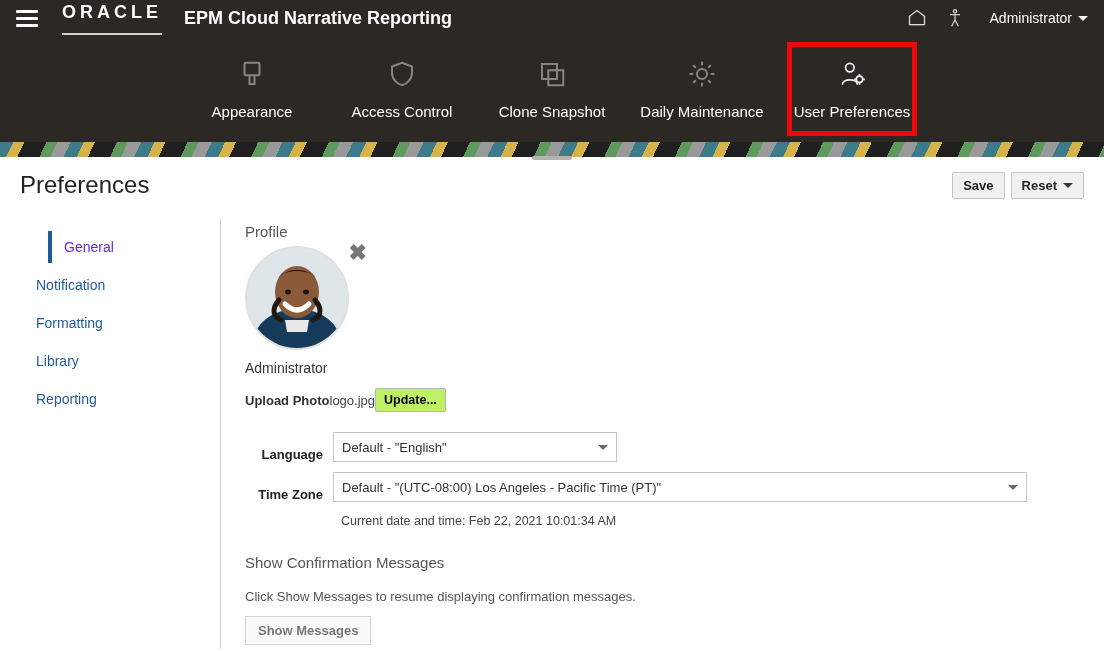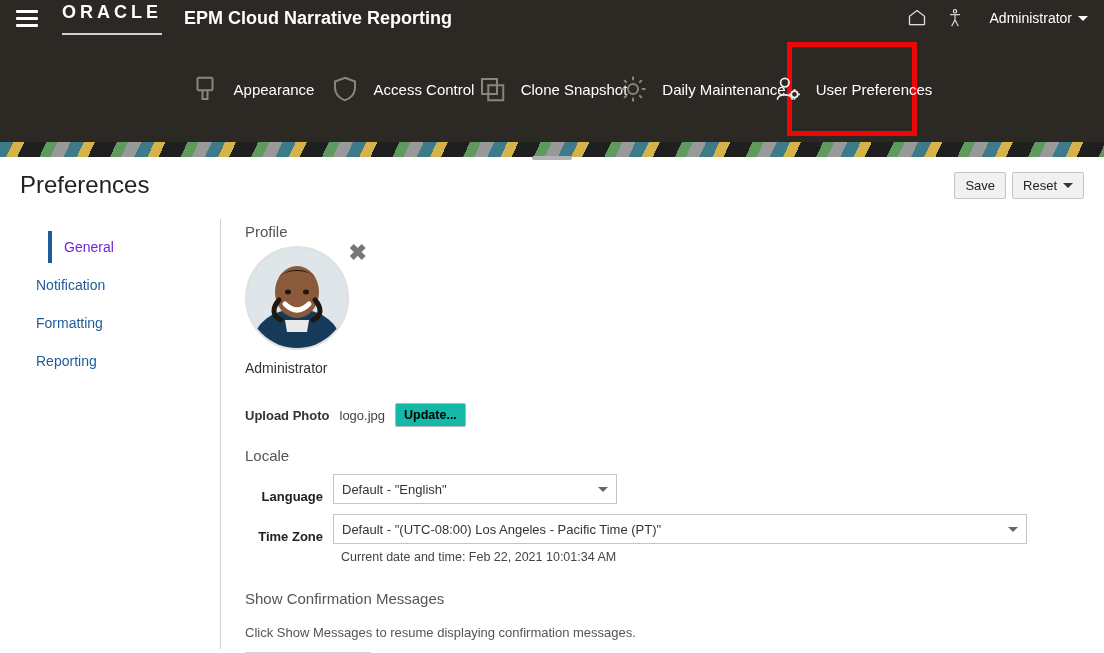--- a/index.html
+++ b/index.html
@@ -79,21 +79,21 @@
   .navband {
     background: #2c2824;
     height: 106px;
     display: flex;
     justify-content: center;
     align-items: center;
     gap: 20px;
   }
   .navitem {
     display: flex;
-    flex-direction: row;
+    flex-direction: column;
     align-items: center;
     justify-content: center;
     width: 130px;
     height: 94px;
     color: #fff;
     cursor: pointer;
     gap: 14px;
   }
   .navitem .nav-icon {
     width: 30px; height: 30px;
@@ -144,21 +144,21 @@
   }
   .header-spacer { flex: 1; }
   .btn {
     border: 1px solid #c4c4c4;
     background: #f1f1f1;
     font-size: 13px;
     padding: 5px 10px;
     border-radius: 2px;
     cursor: pointer;
     color: #222;
-    font-weight: 400;
+    font-weight: 700;
     white-space: nowrap;
     display: inline-flex;
     align-items: center;
     gap: 6px;
   }
   .btn + .btn { margin-left: 6px; }
   .caret-down-dark {
     width: 0; height: 0;
     border-left: 5px solid transparent;
     border-right: 5px solid transparent;
@@ -222,28 +222,27 @@
     cursor: pointer;
   }
   .user-name {
     font-size: 14px;
     margin-top: 10px;
     color: #333;
   }
   .upload-row {
     display: flex;
     align-items: center;
-    gap: 10px;
-    margin-top: 27px;
+    margin-top: 12px;
   }
   .upload-label { font-weight: 600; font-size: 13px; color:#333; }
   .filename { font-size: 13px; color:#444; }
   .btn-small {
     border: 1px solid #b5b5b5;
-    background: #14b8a6;
+    background: #bef264;
     font-size: 12.5px;
     padding: 4px 8px;
     border-radius: 2px;
     font-weight: 600;
     cursor: pointer;
   }
   
   .locale-block { margin-top: 20px; }
   .form-row {
     display: flex;
@@ -275,21 +274,21 @@
   .chev {
     width: 0; height: 0;
     border-left: 5px solid transparent;
     border-right: 5px solid transparent;
     border-top: 5px solid #666;
   }
   .hint-row {
     margin-left: 96px;
     font-size: 12.5px;
     color: #444;
-    margin-top: 6px;
+    margin-top: 12px;
   }
   
   .confirm-block { margin-top: 26px; }
   .confirm-title { font-size: 15px; color:#555; }
   .confirm-desc { font-size: 13px; color:#555; margin-top:18px; }
   .show-msgs {
     margin-top: 12px;
     border: 1px solid #d4d4d4;
     background: #fafafa;
     color: #777;
@@ -390,20 +389,21 @@
     <span>Reset</span>
     <span class="caret-down-dark"></span>
   </button>
 </div>
 
 <div class="body-layout">
   <div class="side-nav">
     <div class="side-item active">General</div>
     <div class="side-item">Notification</div>
     <div class="side-item">Formatting</div>
+    <div class="side-item">Library</div>
     <div class="side-item">Reporting</div>
   </div>
 
   <div class="divider-v"></div>
 
   <div class="main-pane">
 
     <div class="section-title">Profile</div>
     <div class="avatar-wrap">
       <div class="avatar-x">✖</div>
@@ -423,21 +423,20 @@
       </div>
     </div>
     <div class="user-name">Administrator</div>
     <div class="upload-row">
       <span class="upload-label">Upload Photo</span>
       <span class="filename">logo.jpg</span>
       <button class="btn-small">Update...</button>
     </div>
 
     <div class="locale-block">
-      <div class="section-title">Locale</div>
       <div class="form-row">
         <div class="form-label">Language</div>
         <div class="select language">
           <span>Default - "English"</span>
           <span class="chev"></span>
         </div>
       </div>
       <div class="form-row">
         <div class="form-label">Time Zone</div>
         <div class="select timezone">

